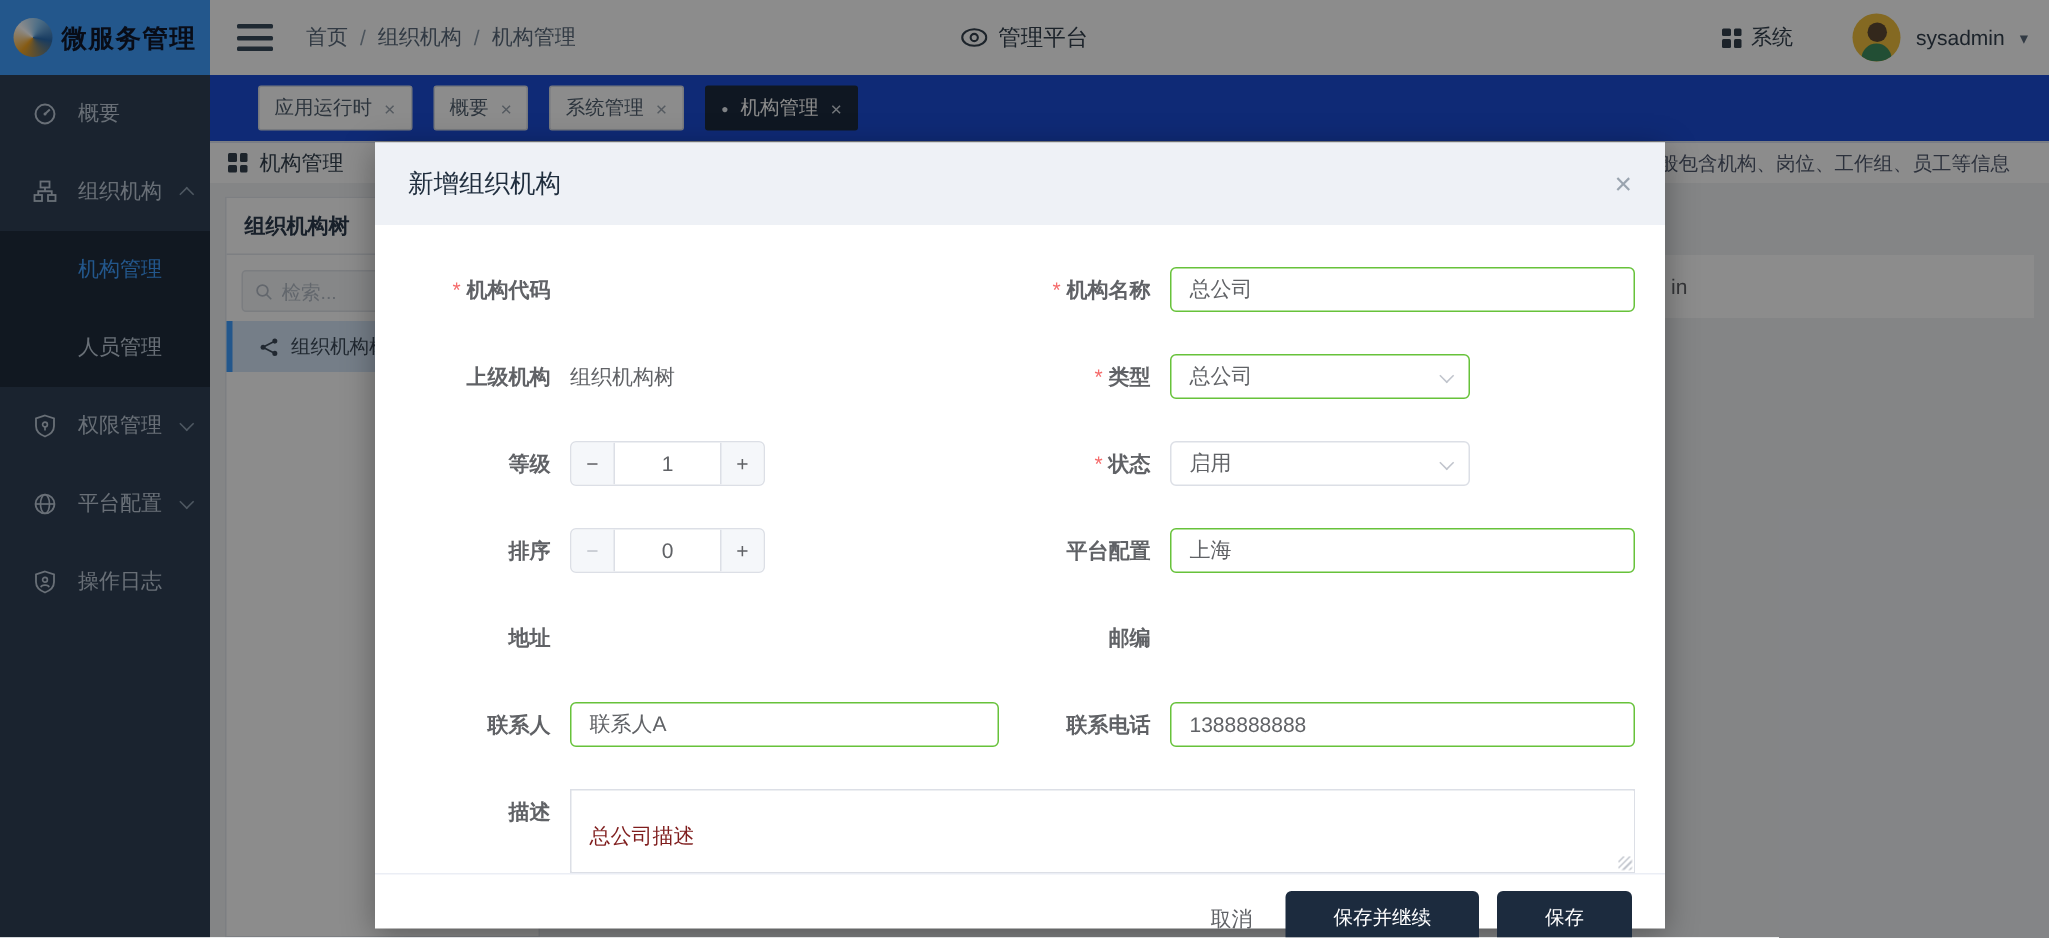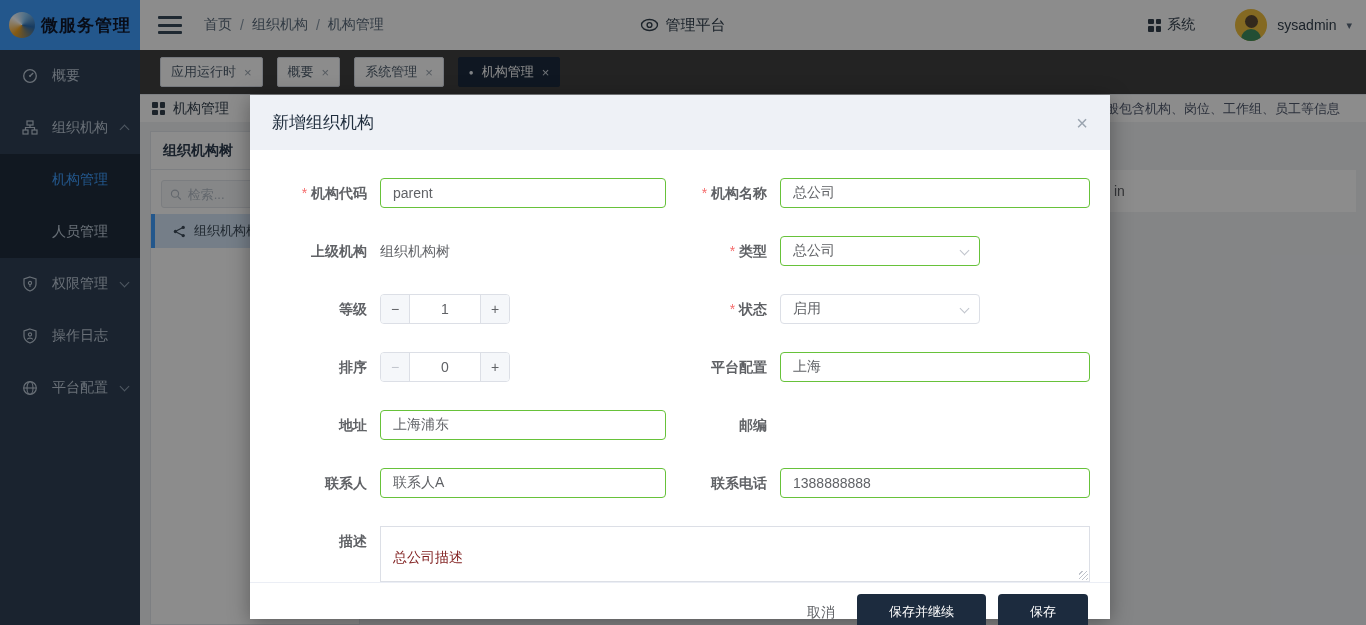--- a/index.html
+++ b/index.html
@@ -22,21 +22,21 @@
   .sys-item { display:flex; align-items:center; gap:6px; font-size:14px; color:#33404e; cursor:pointer; margin-right:30px; }
   .grid-icon { width:13px; height:13px; display:grid; grid-template-columns:1fr 1fr; gap:2px; }
   .grid-icon i { background:#33404e; border-radius:1px; }
   .avatar { width:32px; height:32px; border-radius:50%; background:#f0bf3e; overflow:hidden; cursor:pointer; }
   .avatar .head { width:13px; height:13px; border-radius:50%; background:#5d4a33; margin:6px auto 0; }
   .avatar .torso { width:20px; height:12px; border-radius:10px 10px 0 0; background:#3f8f5f; margin:1px auto 0; }
   .username { font-size:14px; color:#33404e; cursor:pointer; }
   .caret-down { font-size:11px; color:#5b6b7c; cursor:pointer; }
 
   
-  .tabbar { position:absolute; left:140px; top:50px; width:1226px; height:45px; background:#404040; border-bottom:1px solid #e4e7ed; z-index:1; display:flex; align-items:center; padding-left:20px; gap:14px; }
+  .tabbar { position:absolute; left:140px; top:50px; width:1226px; height:45px; background:#1d4ed8; border-bottom:1px solid #e4e7ed; z-index:1; display:flex; align-items:center; padding-left:32px; gap:14px; }
   .tag-tab { display:flex; align-items:center; gap:8px; height:30px; padding:0 10px; border:1px solid #d8dce5; background:#ffffff; font-size:13px; color:#51606f; border-radius:2px; cursor:pointer; }
   .tag-tab .tab-close { font-size:13px; color:#9aa4af; cursor:pointer; }
   .tag-tab.active { background:#1c2b3e; border-color:#1c2b3e; color:#ffffff; }
   .tag-tab.active .tab-dot { font-size:8px; color:#e8edf3; }
   .tag-tab.active .tab-close { color:#cfd6de; }
 
   
   .sidebar { position:absolute; left:0; top:50px; width:140px; height:575px; background:#304156; z-index:1; }
   .side-item { height:52px; display:flex; align-items:center; padding-left:22px; gap:14px; color:#bfcbd9; font-size:14px; cursor:pointer; position:relative; }
   .side-item svg { flex-shrink:0; }
@@ -195,34 +195,34 @@
       <svg width="16" height="16" viewBox="0 0 16 16">
           <path d="M8 1 L14 3 V8 C14 11.8 11.2 13.8 8 15 C4.8 13.8 2 11.8 2 8 V3 Z" fill="none" stroke="#bfcbd9" stroke-width="1.2"></path>
           <circle cx="8" cy="7" r="1.6" fill="none" stroke="#bfcbd9" stroke-width="1.1"></circle>
           <line x1="8" y1="8.6" x2="8" y2="11" stroke="#bfcbd9" stroke-width="1.1"></line>
         </svg>
       <span>权限管理</span>
       <i class="side-arrow down"></i>
     </div>
     <div class="side-item">
       <svg width="16" height="16" viewBox="0 0 16 16">
+          <circle cx="8" cy="8" r="6.3" fill="none" stroke="#bfcbd9" stroke-width="1.2"></circle>
+          <ellipse cx="8" cy="8" rx="3" ry="6.3" fill="none" stroke="#bfcbd9" stroke-width="1.1"></ellipse>
+          <line x1="1.7" y1="8" x2="14.3" y2="8" stroke="#bfcbd9" stroke-width="1.1"></line>
+        </svg>
+      <span>平台配置</span>
+      <i class="side-arrow down"></i>
+    </div>
+    <div class="side-item">
+      <svg width="16" height="16" viewBox="0 0 16 16">
           <path d="M8 1 L14 3 V8 C14 11.8 11.2 13.8 8 15 C4.8 13.8 2 11.8 2 8 V3 Z" fill="none" stroke="#bfcbd9" stroke-width="1.2"></path>
           <circle cx="8" cy="6.5" r="1.6" fill="none" stroke="#bfcbd9" stroke-width="1.1"></circle>
           <path d="M5.3 11.5 C5.6 9.6 10.4 9.6 10.7 11.5" fill="none" stroke="#bfcbd9" stroke-width="1.1"></path>
         </svg>
       <span>操作日志</span>
-    </div>
-    <div class="side-item">
-      <svg width="16" height="16" viewBox="0 0 16 16">
-          <circle cx="8" cy="8" r="6.3" fill="none" stroke="#bfcbd9" stroke-width="1.2"></circle>
-          <ellipse cx="8" cy="8" rx="3" ry="6.3" fill="none" stroke="#bfcbd9" stroke-width="1.1"></ellipse>
-          <line x1="1.7" y1="8" x2="14.3" y2="8" stroke="#bfcbd9" stroke-width="1.1"></line>
-        </svg>
-      <span>平台配置</span>
-      <i class="side-arrow down"></i>
     </div>
   </div>
 
   <div class="content-headband">
     <div class="page-title-wrap">
       <span class="grid-icon">
           <i></i>
           <i></i>
           <i></i>
           <i></i>
@@ -265,21 +265,20 @@
   <div class="modal">
     <div class="modal-header">
       <span class="modal-title">新增组织机构</span>
       <span class="modal-close">×</span>
     </div>
     <div class="modal-body">
       <div class="form-grid">
 
         <div class="form-item req">
           <span class="f-label">机构代码</span>
-          <input class="ctl-input ok" value="parent" style="">
         </div>
         <div class="form-item req col-right">
           <span class="f-label">机构名称</span>
           <input class="ctl-input ok" value="总公司" style="">
         </div>
 
         <div class="form-item">
           <span class="f-label">上级机构</span>
           <span class="static-value">组织机构树</span>
         </div>
@@ -315,21 +314,20 @@
             <span class="step-btn plus">+</span>
           </div>
         </div>
         <div class="form-item col-right">
           <span class="f-label">平台配置</span>
           <input class="ctl-input ok" value="上海" style="">
         </div>
 
         <div class="form-item">
           <span class="f-label">地址</span>
-          <input class="ctl-input ok" value="上海浦东" style="">
         </div>
         <div class="form-item col-right">
           <span class="f-label">邮编</span>
         </div>
 
         <div class="form-item">
           <span class="f-label">联系人</span>
           <input class="ctl-input ok" value="联系人A" style="">
         </div>
         <div class="form-item col-right">

